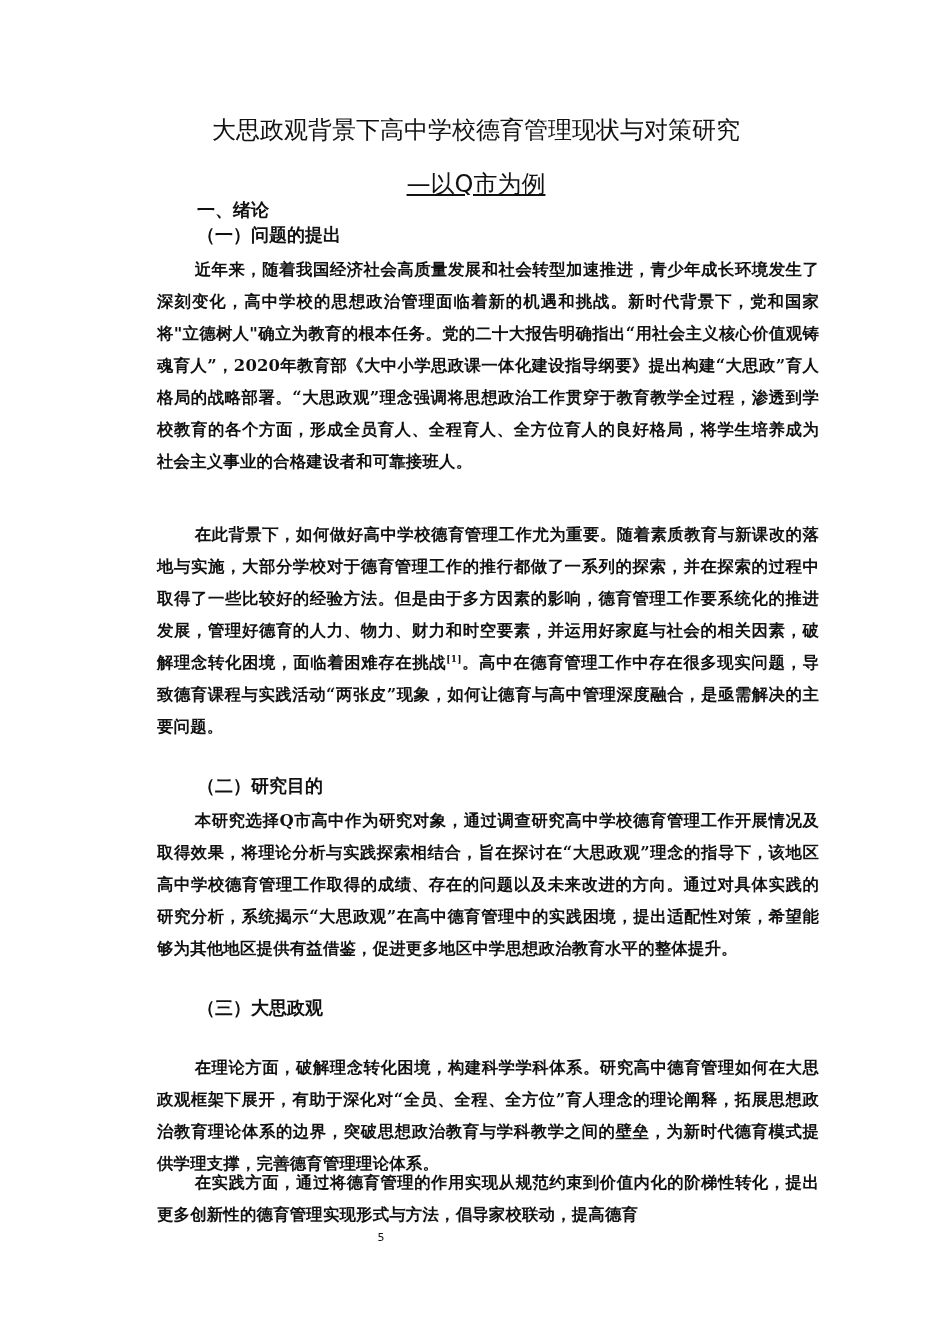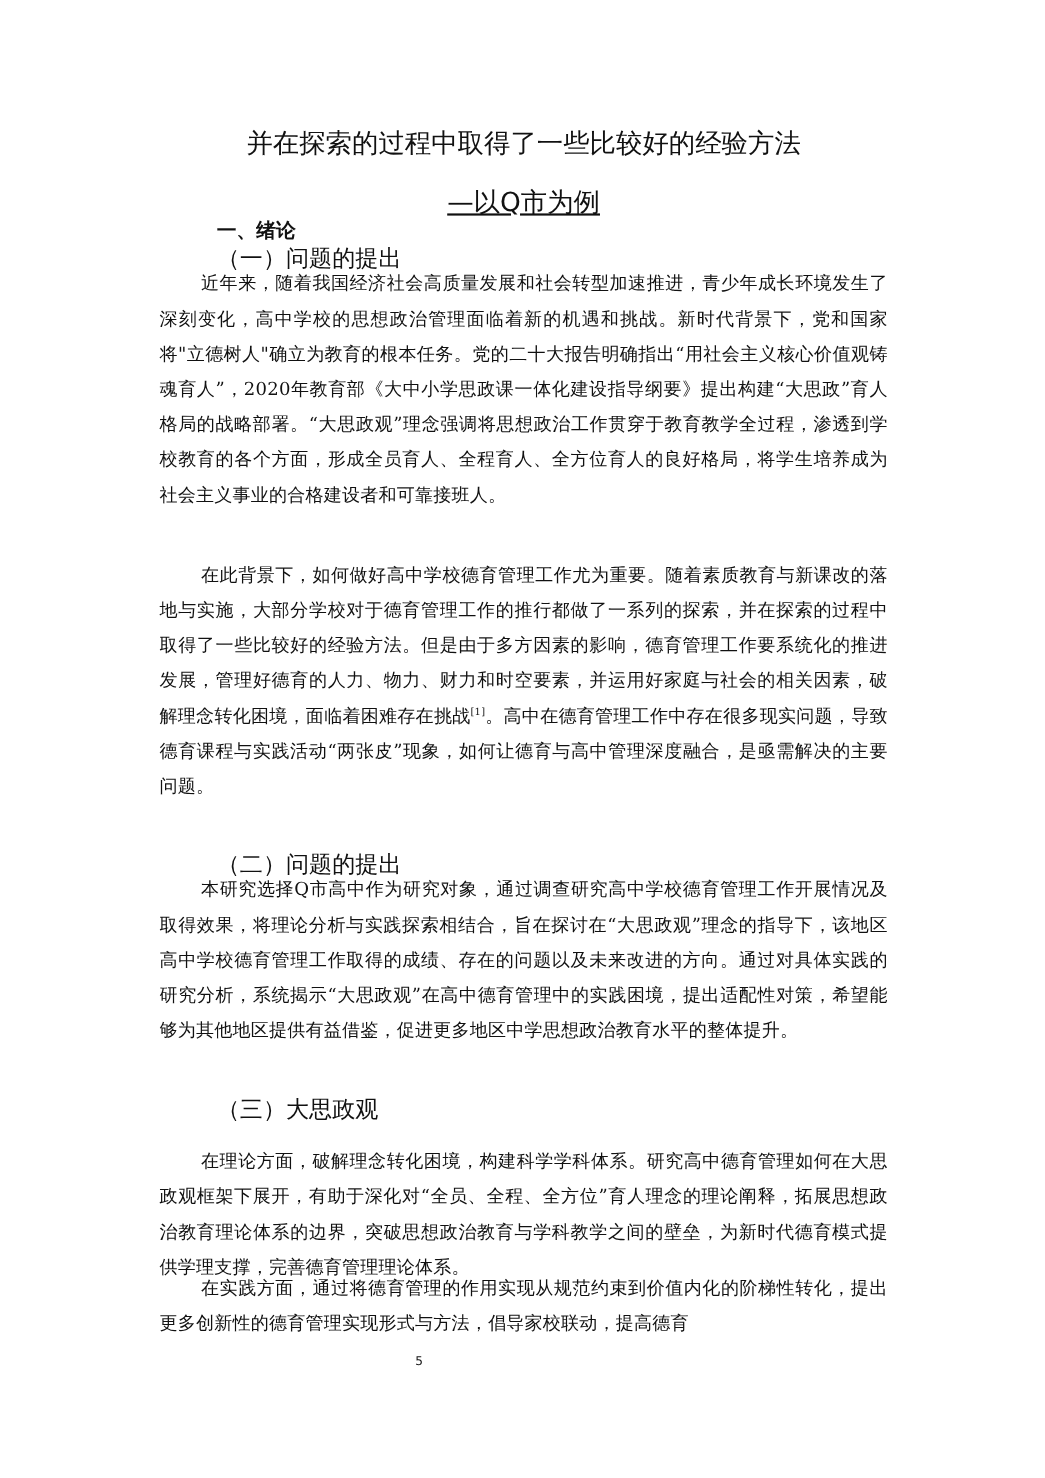--- a/index.html
+++ b/index.html
@@ -38,34 +38,35 @@
       left: 52px;
       top: 197px;
       font-family: "DejaVu Sans", "Liberation Sans", sans-serif;
       font-size: 18px;
       font-weight: bold;
       line-height: 26px;
     }
     .h2 {
       position: absolute;
       font-family: "DejaVu Sans", "Liberation Sans", sans-serif;
-      font-size: 21px;
-      font-weight: normal;
+      font-size: 18px;
+      font-weight: bold;
       line-height: 24px;
     }
     .para {
       position: absolute;
       left: 0;
       width: 662px;
       font-size: 16.4px;
       line-height: 32px;
       text-align: justify;
       text-indent: 2.3em;
-      margin: 0;
+      margin: 12px;
       letter-spacing: 0.2px;
+      font-weight: bold;
     }
     .para sup {
       font-size: 9px;
       line-height: 0;
       vertical-align: 6px;
     }
     .page-number {
       position: absolute;
       left: 0;
       width: 472px;
@@ -73,30 +74,30 @@
       text-align: center;
       font-family: "DejaVu Sans", "Liberation Sans", sans-serif;
       font-size: 11px;
     }
   </style>
 </head>
 <body>
 
 <div class="page">
 
-  <div class="title main">并在探索的过程中取得了一些比较好的经验方法</div>
+  <div class="title main">大思政观背景下高中学校德育管理现状与对策研究</div>
   <div class="title sub">—以Q市为例</div>
 
   <div class="h1">一、绪论</div>
 
   <div class="h2" style="left:52px; top:223px;">（一）问题的提出</div>
   <p class="para" style="top:242px;">近年来，随着我国经济社会高质量发展和社会转型加速推进，青少年成长环境发生了深刻变化，高中学校的思想政治管理面临着新的机遇和挑战。新时代背景下，党和国家将"立德树人"确立为教育的根本任务。党的二十大报告明确指出“用社会主义核心价值观铸魂育人”，2020年教育部《大中小学思政课一体化建设指导纲要》提出构建“大思政”育人格局的战略部署。“大思政观”理念强调将思想政治工作贯穿于教育教学全过程，渗透到学校教育的各个方面，形成全员育人、全程育人、全方位育人的良好格局，将学生培养成为社会主义事业的合格建设者和可靠接班人。</p>
   <p class="para" style="top:507px;"><span>在此背景下，如何做好高中学校德育管理工作尤为重要。随着素质教育与新课改的落地与实施，大部分学校对于德育管理工作的推行都做了一系列的探索，并在探索的过程中取得了一些比较好的经验方法。但是由于多方因素的影响，德育管理工作要系统化的推进发展，管理好德育的人力、物力、财力和时空要素，并运用好家庭与社会的相关因素，破解理念转化困境，面临着困难存在挑战</span><sup>[1]</sup><span>。高中在德育管理工作中存在很多现实问题，导致德育课程与实践活动“两张皮”现象，如何让德育与高中管理深度融合，是亟需解决的主要问题。</span></p>
 
-  <div class="h2" style="left:52px; top:774px;">（二）问题的提出</div>
+  <div class="h2" style="left:52px; top:774px;">（二）研究目的</div>
   <p class="para" style="top:793px;">本研究选择Q市高中作为研究对象，通过调查研究高中学校德育管理工作开展情况及取得效果，将理论分析与实践探索相结合，旨在探讨在“大思政观”理念的指导下，该地区高中学校德育管理工作取得的成绩、存在的问题以及未来改进的方向。通过对具体实践的研究分析，系统揭示“大思政观”在高中德育管理中的实践困境，提出适配性对策，希望能够为其他地区提供有益借鉴，促进更多地区中学思想政治教育水平的整体提升。</p>
 
   <div class="h2" style="left:52px; top:996px;">（三）大思政观</div>
   <p class="para" style="top:1040px;">在理论方面，破解理念转化困境，构建科学学科体系。研究高中德育管理如何在大思政观框架下展开，有助于深化对“全员、全程、全方位”育人理念的理论阐释，拓展思想政治教育理论体系的边界，突破思想政治教育与学科教学之间的壁垒，为新时代德育模式提供学理支撑，完善德育管理理论体系。</p>
   <p class="para" style="top:1155px;">在实践方面，通过将德育管理的作用实现从规范约束到价值内化的阶梯性转化，提出更多创新性的德育管理实现形式与方法，倡导家校联动，提高德育</p>
 
   <div class="page-number">5</div>
 </div>
 
 </body></html>

